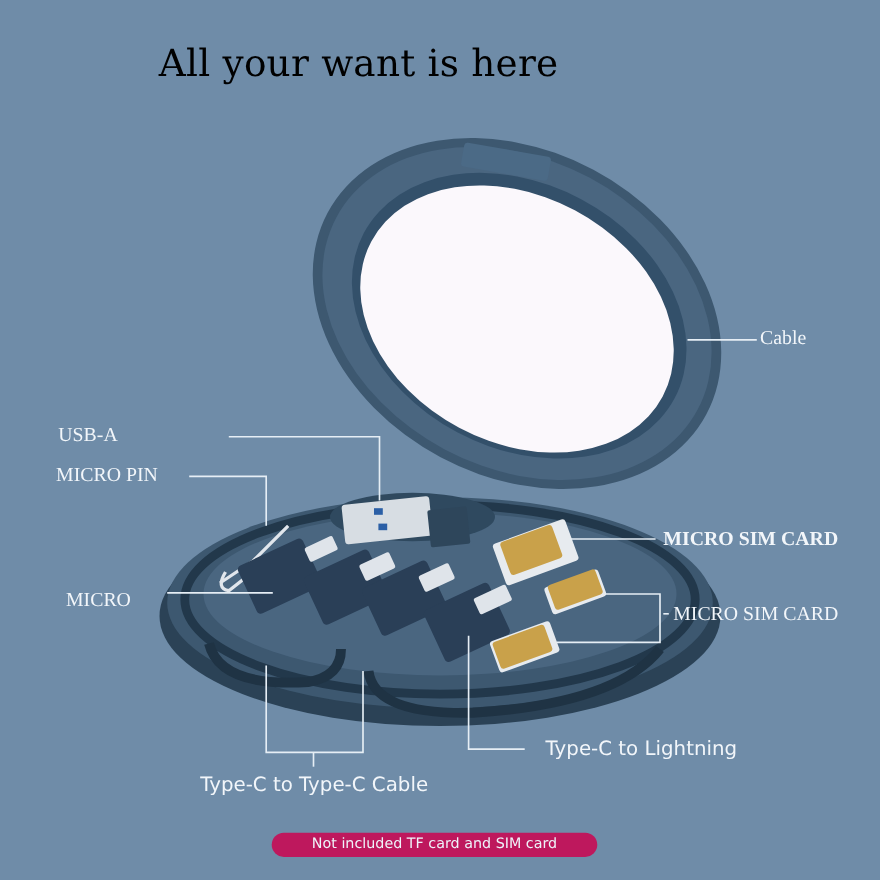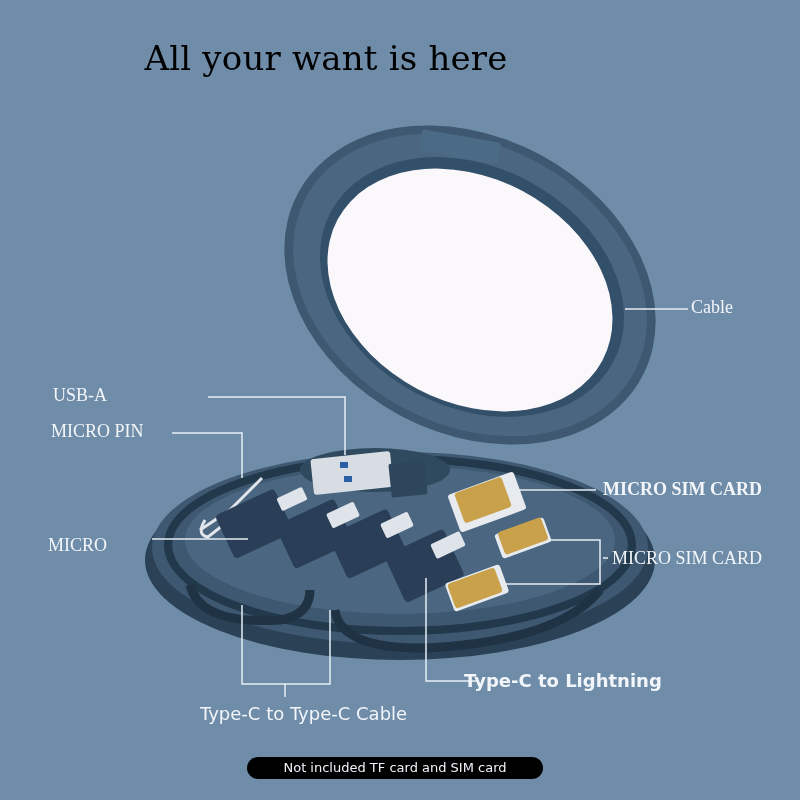--- a/index.html
+++ b/index.html
@@ -1,21 +1,21 @@
 <!DOCTYPE html>
 <html><head>
 <meta charset="utf-8">
 <style>
   html, body { margin:0; padding:0; }
   body { width:800px; height:800px; overflow:hidden; background:#6f8ca8; position:relative; font-family:"DejaVu Serif", serif; }
   .title { position:absolute; top:38px; left:0; width:652px; text-align:center; color:#000000; font-family:"DejaVu Serif", serif; font-size:34px; letter-spacing:0.2px; }
   .label-serif { position:absolute; color:#f2f6fa; font-family:"Liberation Serif", serif; font-size:18px; white-space:nowrap; }
   .label-sans { position:absolute; color:#f2f6fa; font-family:"DejaVu Sans", sans-serif; font-size:18px; white-space:nowrap; }
   svg.art { position:absolute; left:0; top:0; }
-  .badge { position:absolute; left:247px; top:757px; width:296px; height:22px; border-radius:11px; background:#000000; color:#eef3fa; font-family:"DejaVu Sans", sans-serif; font-size:13px; line-height:22px; text-align:center; }
+  .badge { position:absolute; left:247px; top:757px; width:296px; height:22px; border-radius:11px; background:#be185d; color:#eef3fa; font-family:"DejaVu Sans", sans-serif; font-size:13px; line-height:22px; text-align:center; }
 </style>
 </head>
 <body>
 
 <div class="title">All your want is here</div>
 
 <svg class="art" width="800" height="800" viewBox="0 0 800 800">
 
   <g>
     <ellipse cx="470" cy="285" rx="195" ry="148" transform="rotate(28 470 285)" fill="#3d5870"></ellipse>
@@ -76,19 +76,19 @@
     <polyline points="603,558 608,558"></polyline>
     <polyline points="242,605 242,684 330,684 330,610"></polyline>
     <polyline points="285,684 285,697"></polyline>
     <polyline points="426,578 426,681 477,681"></polyline>
   </g>
 </svg>
 
 <div class="label-serif" style="left:691px; top:297px;">Cable</div>
 <div class="label-serif" style="left:53px; top:385px;">USB-A</div>
 <div class="label-serif" style="left:51px; top:421px;">MICRO PIN</div>
-<div class="label-serif" style="left:48px; top:535px;text-align:right;">MICRO</div>
+<div class="label-serif" style="left:60px; top:535px;text-align:right;">MICRO</div>
 <div class="label-serif" style="left:603px; top:479px;font-weight:bold;">MICRO SIM CARD</div>
 <div class="label-serif" style="left:612px; top:548px;">MICRO SIM CARD</div>
-<div class="label-sans" style="left:464px; top:670px;font-weight:bold;">Type-C to Lightning</div>
-<div class="label-sans" style="left:182px; top:703px;margin-left:18px;">Type-C to Type-C Cable</div>
+<div class="label-sans" style="left:496px; top:670px;">Type-C to Lightning</div>
+<div class="label-sans" style="left:182px; top:703px;">Type-C to Type-C Cable</div>
 
 <div class="badge">Not included TF card and SIM card</div>
 
 </body></html>

